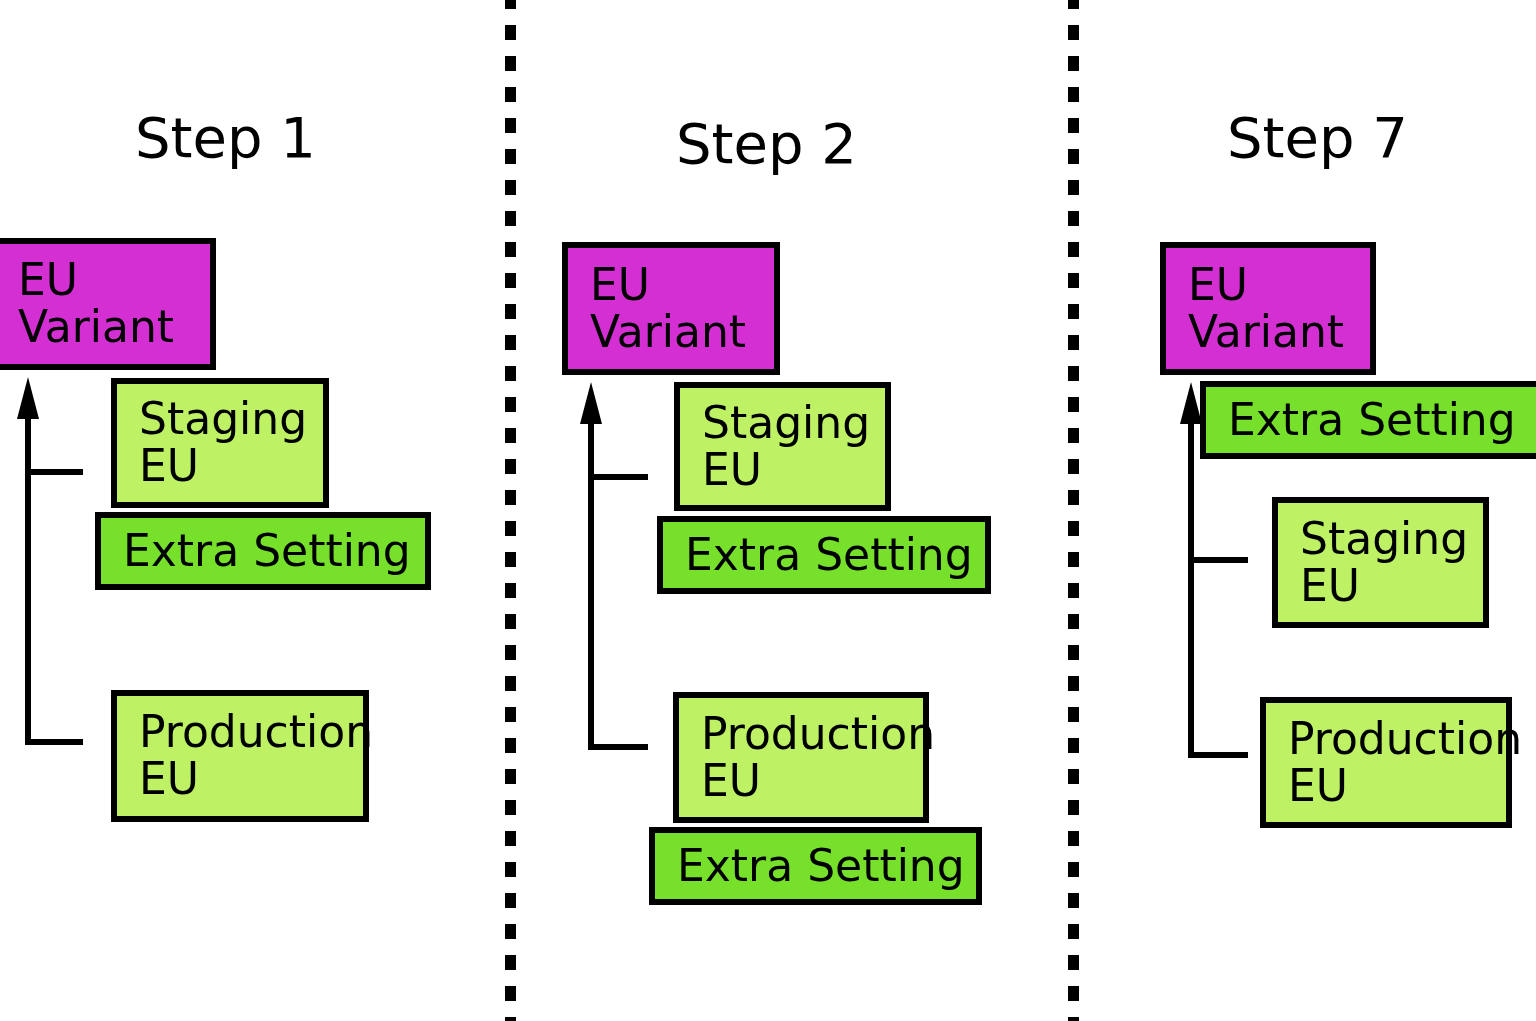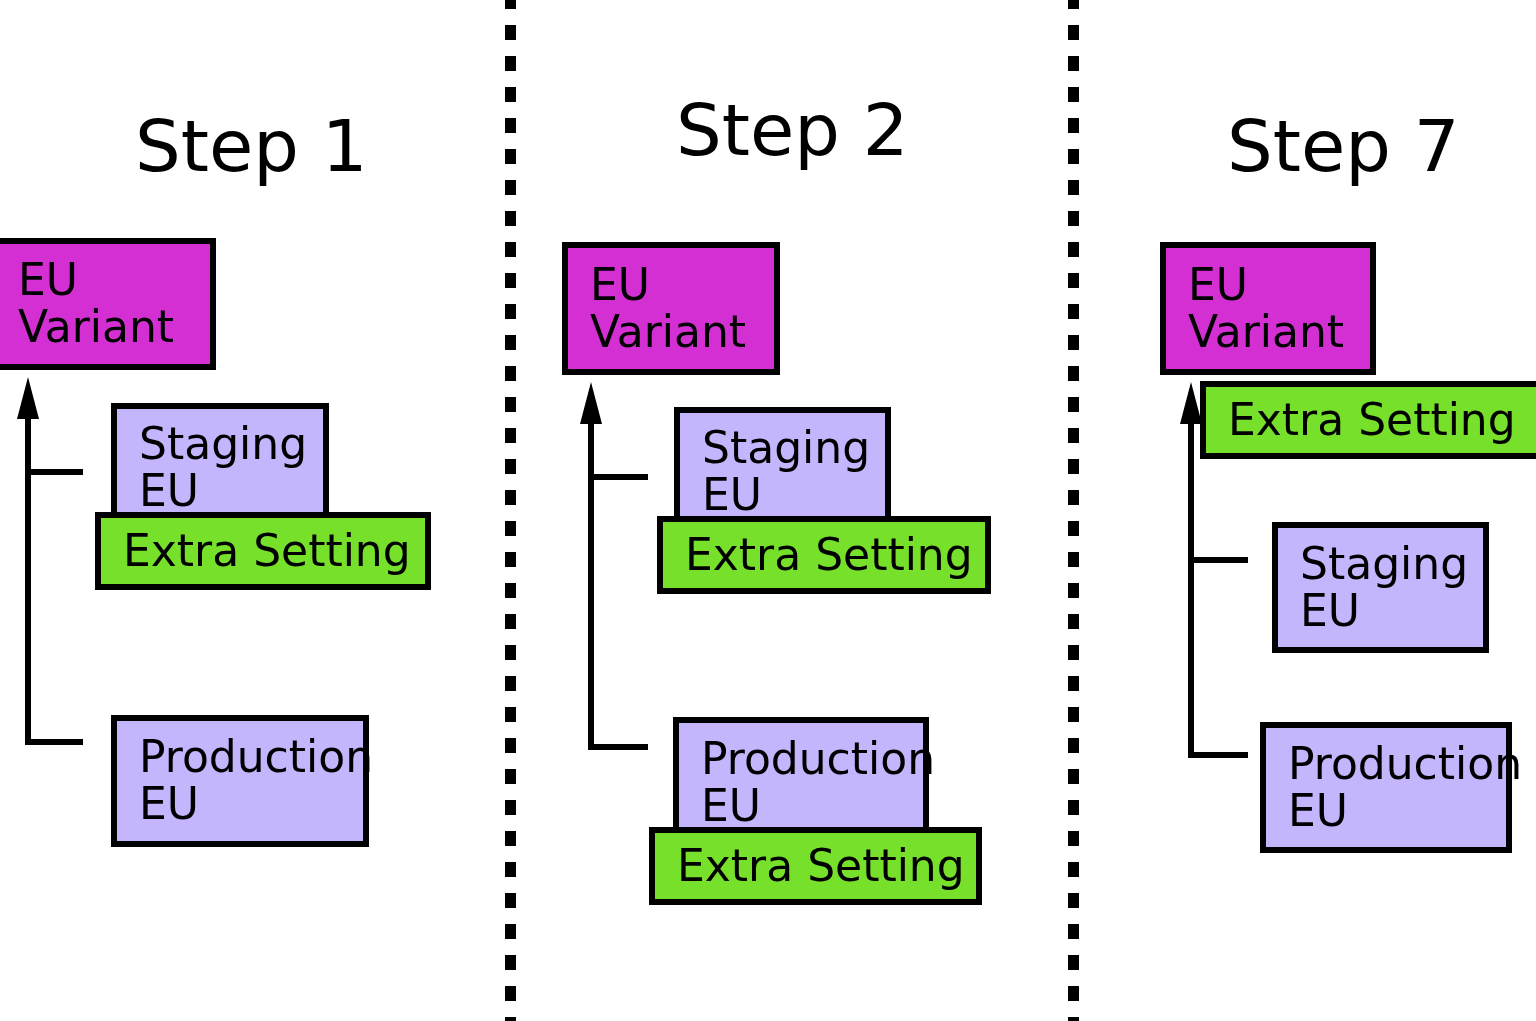--- a/index.html
+++ b/index.html
@@ -15,21 +15,21 @@
     position: relative;
     width: 1536px;
     height: 1021px;
     background: #ffffff;
     overflow: hidden;
   }
 
   
   .step-title {
     position: absolute;
-    font-size: 72px;
+    font-size: 56px;
     line-height: 1;
     color: #000000;
     white-space: nowrap;
     font-family: "DejaVu Sans", sans-serif;
     font-weight: 400;
   }
 
   
   .divider {
     position: absolute;
@@ -55,21 +55,21 @@
     line-height: 1.06;
     font-family: "DejaVu Sans", sans-serif;
     display: flex;
     flex-direction: column;
     justify-content: center;
     padding-left: 22px;
     white-space: pre;
     overflow: visible;
   }
   .node.variant  { background: #d32fd3; }
-  .node.env      { background: #c4b5fd; margin-top: 25px; }
+  .node.env      { background: #bef264; }
   .node.setting  { background: #76e02a; }
   .node .line2 { display: block; }
 
   
   .trunk {
     position: absolute;
     width: 6px;
     background: #000000;
   }
   .branch {
@@ -117,21 +117,21 @@
     <div class="node env" style="left:111px; top:690px; width:258px; height:132px;">
       <span>Production</span>
       <span class="line2">EU</span>
     </div>
   </div>
 
   <div class="divider" style="left:505px;"></div>
 
   <div>
 
-    <div class="step-title" style="left:676px; top:94px;">Step 2</div>
+    <div class="step-title" style="left:676px; top:116px;">Step 2</div>
 
     <div class="node variant" style="left:562px; top:242px; width:218px; height:133px;">
       <span>EU</span>
       <span class="line2">Variant</span>
     </div>
 
     <div class="arrowhead" style="left:580px; top:382px;"></div>
     <div class="trunk" style="left:588px; top:420px; height:330px;"></div>
     <div class="branch" style="left:588px; top:474px; width:60px;"></div>
     <div class="branch" style="left:588px; top:744px; width:60px;"></div>

